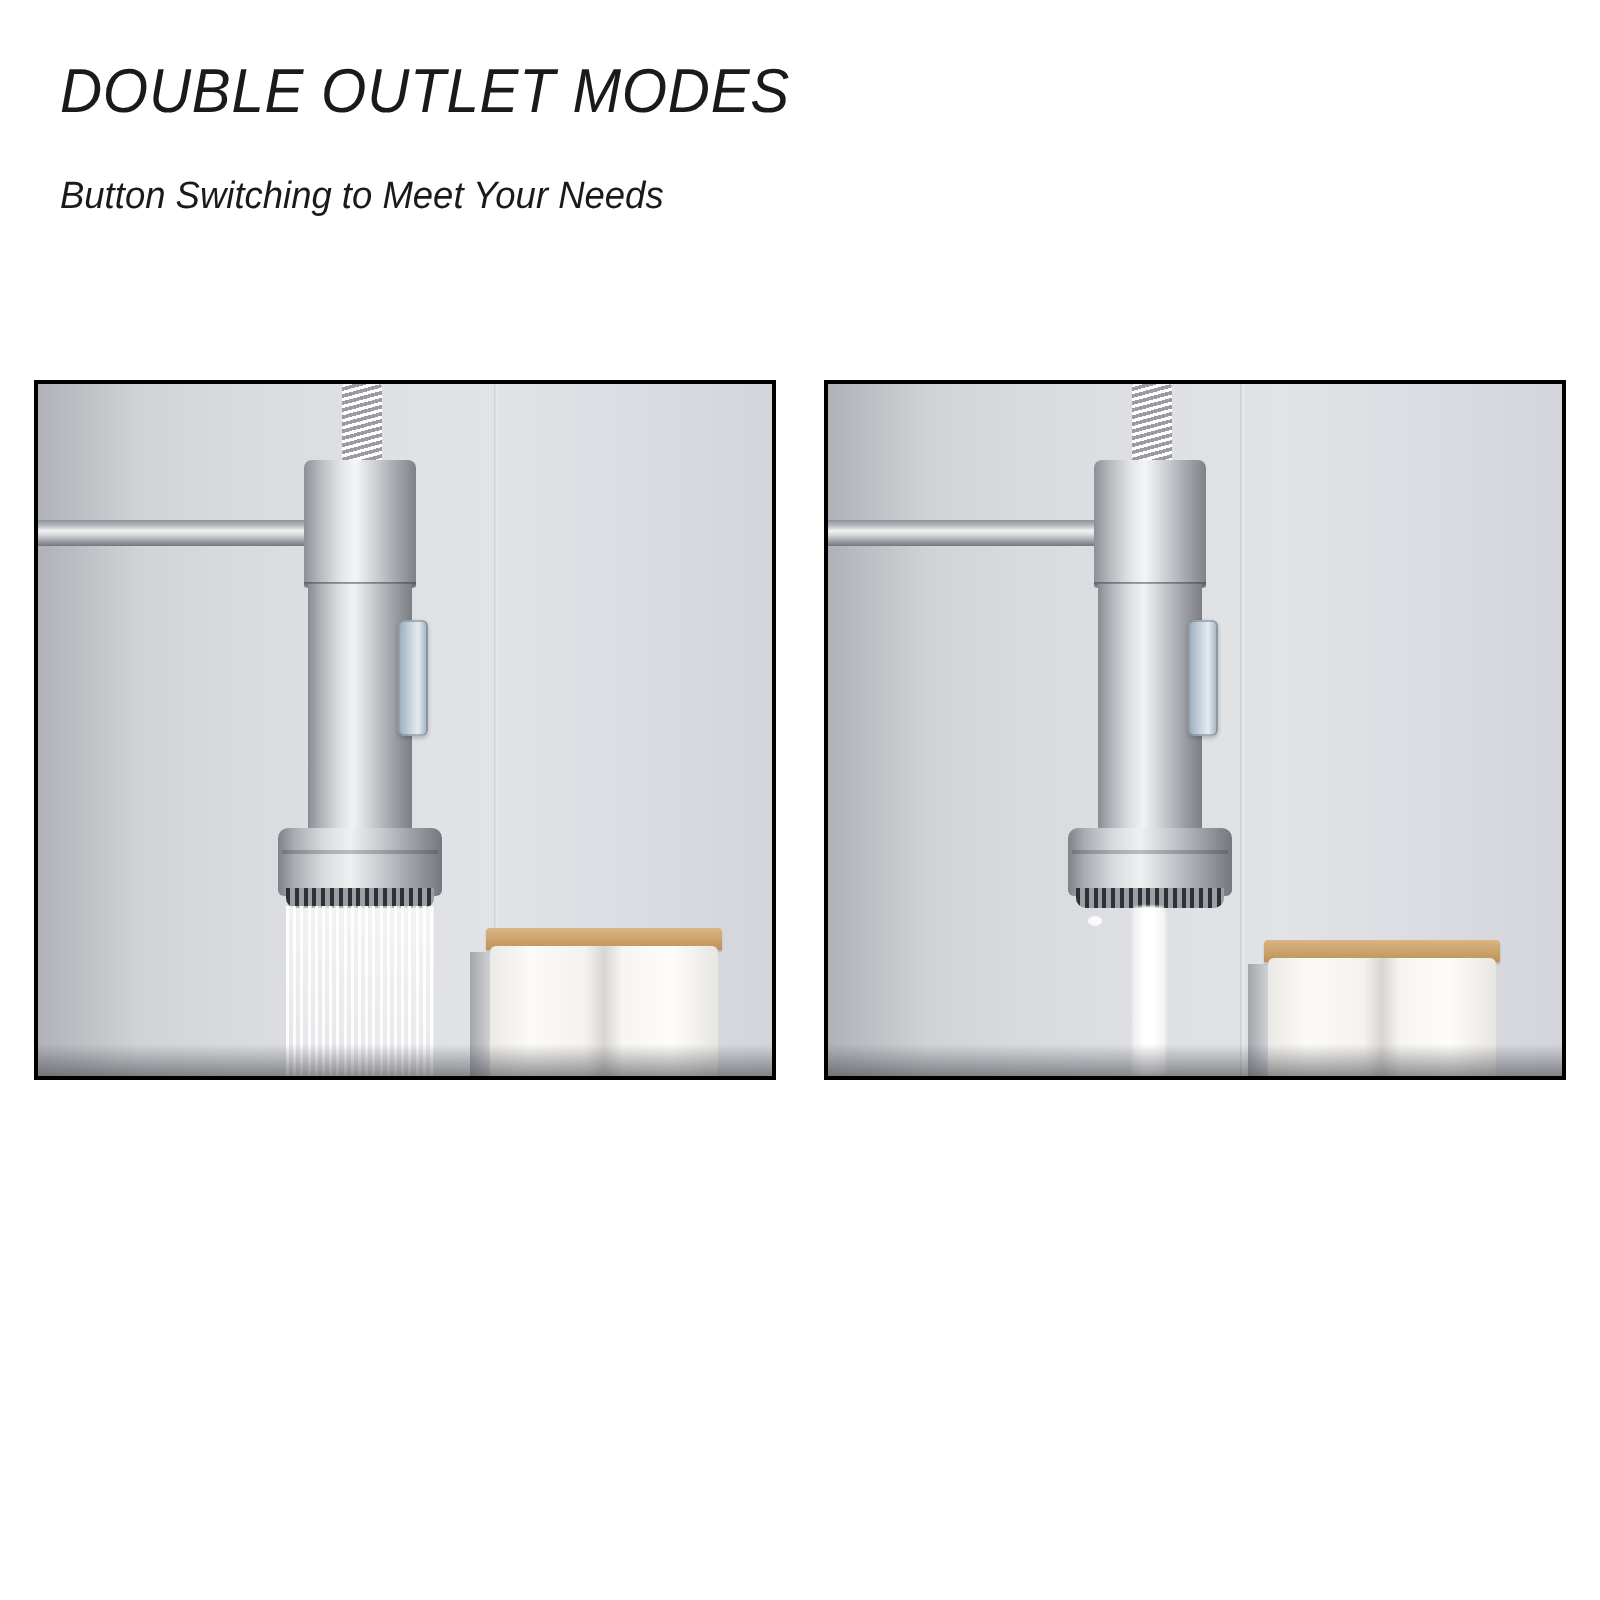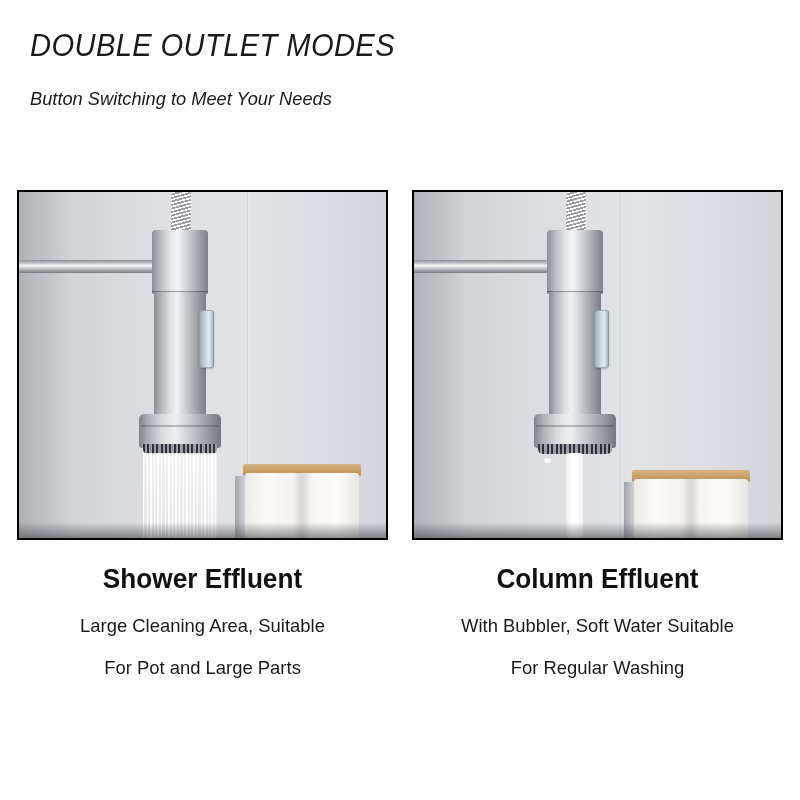--- a/index.html
+++ b/index.html
@@ -314,25 +314,20 @@
         <div class="barrel" style="left:135px;"></div>
         <div class="button" style="left:180px;top:118px;"></div>
         <div class="head" style="left:120px;top:222px;"></div>
         <div class="nozzle" style="left:124px;top:252px;"></div>
         <div class="water-shower" style="left:124px;top:261px;height:85px;"></div>
       </div>
 
       <div class="floor-shadow"></div>
     </div>
 
-    <div class="caption">
-      <p class="cap-title">Shower Effluent</p>
-      <p class="cap-line">Large Cleaning Area, Suitable</p>
-      <p class="cap-line">For Pot and Large Parts</p>
-    </div>
   </div>
 
   <div class="panel">
 
     <div class="photo">
       <div class="wall"></div>
       <div class="wall-corner"></div>
       <div class="wall-seam s1" style="left:56%;"></div>
 
       <div class="cups" style="left:218px;bottom:-6px;">
@@ -349,20 +344,15 @@
         <div class="button" style="left:180px;top:118px;"></div>
         <div class="head" style="left:120px;top:222px;"></div>
         <div class="nozzle" style="left:124px;top:252px;"></div>
         <div class="water-column" style="left:152px;top:261px;height:85px;"></div>
         <div class="droplet" style="left:130px;top:266px;"></div>
       </div>
 
       <div class="floor-shadow"></div>
     </div>
 
-    <div class="caption">
-      <p class="cap-title">Column Effluent</p>
-      <p class="cap-line">With Bubbler, Soft Water Suitable</p>
-      <p class="cap-line">For Regular Washing</p>
-    </div>
   </div>
 
 </div>
 
 </body></html>

